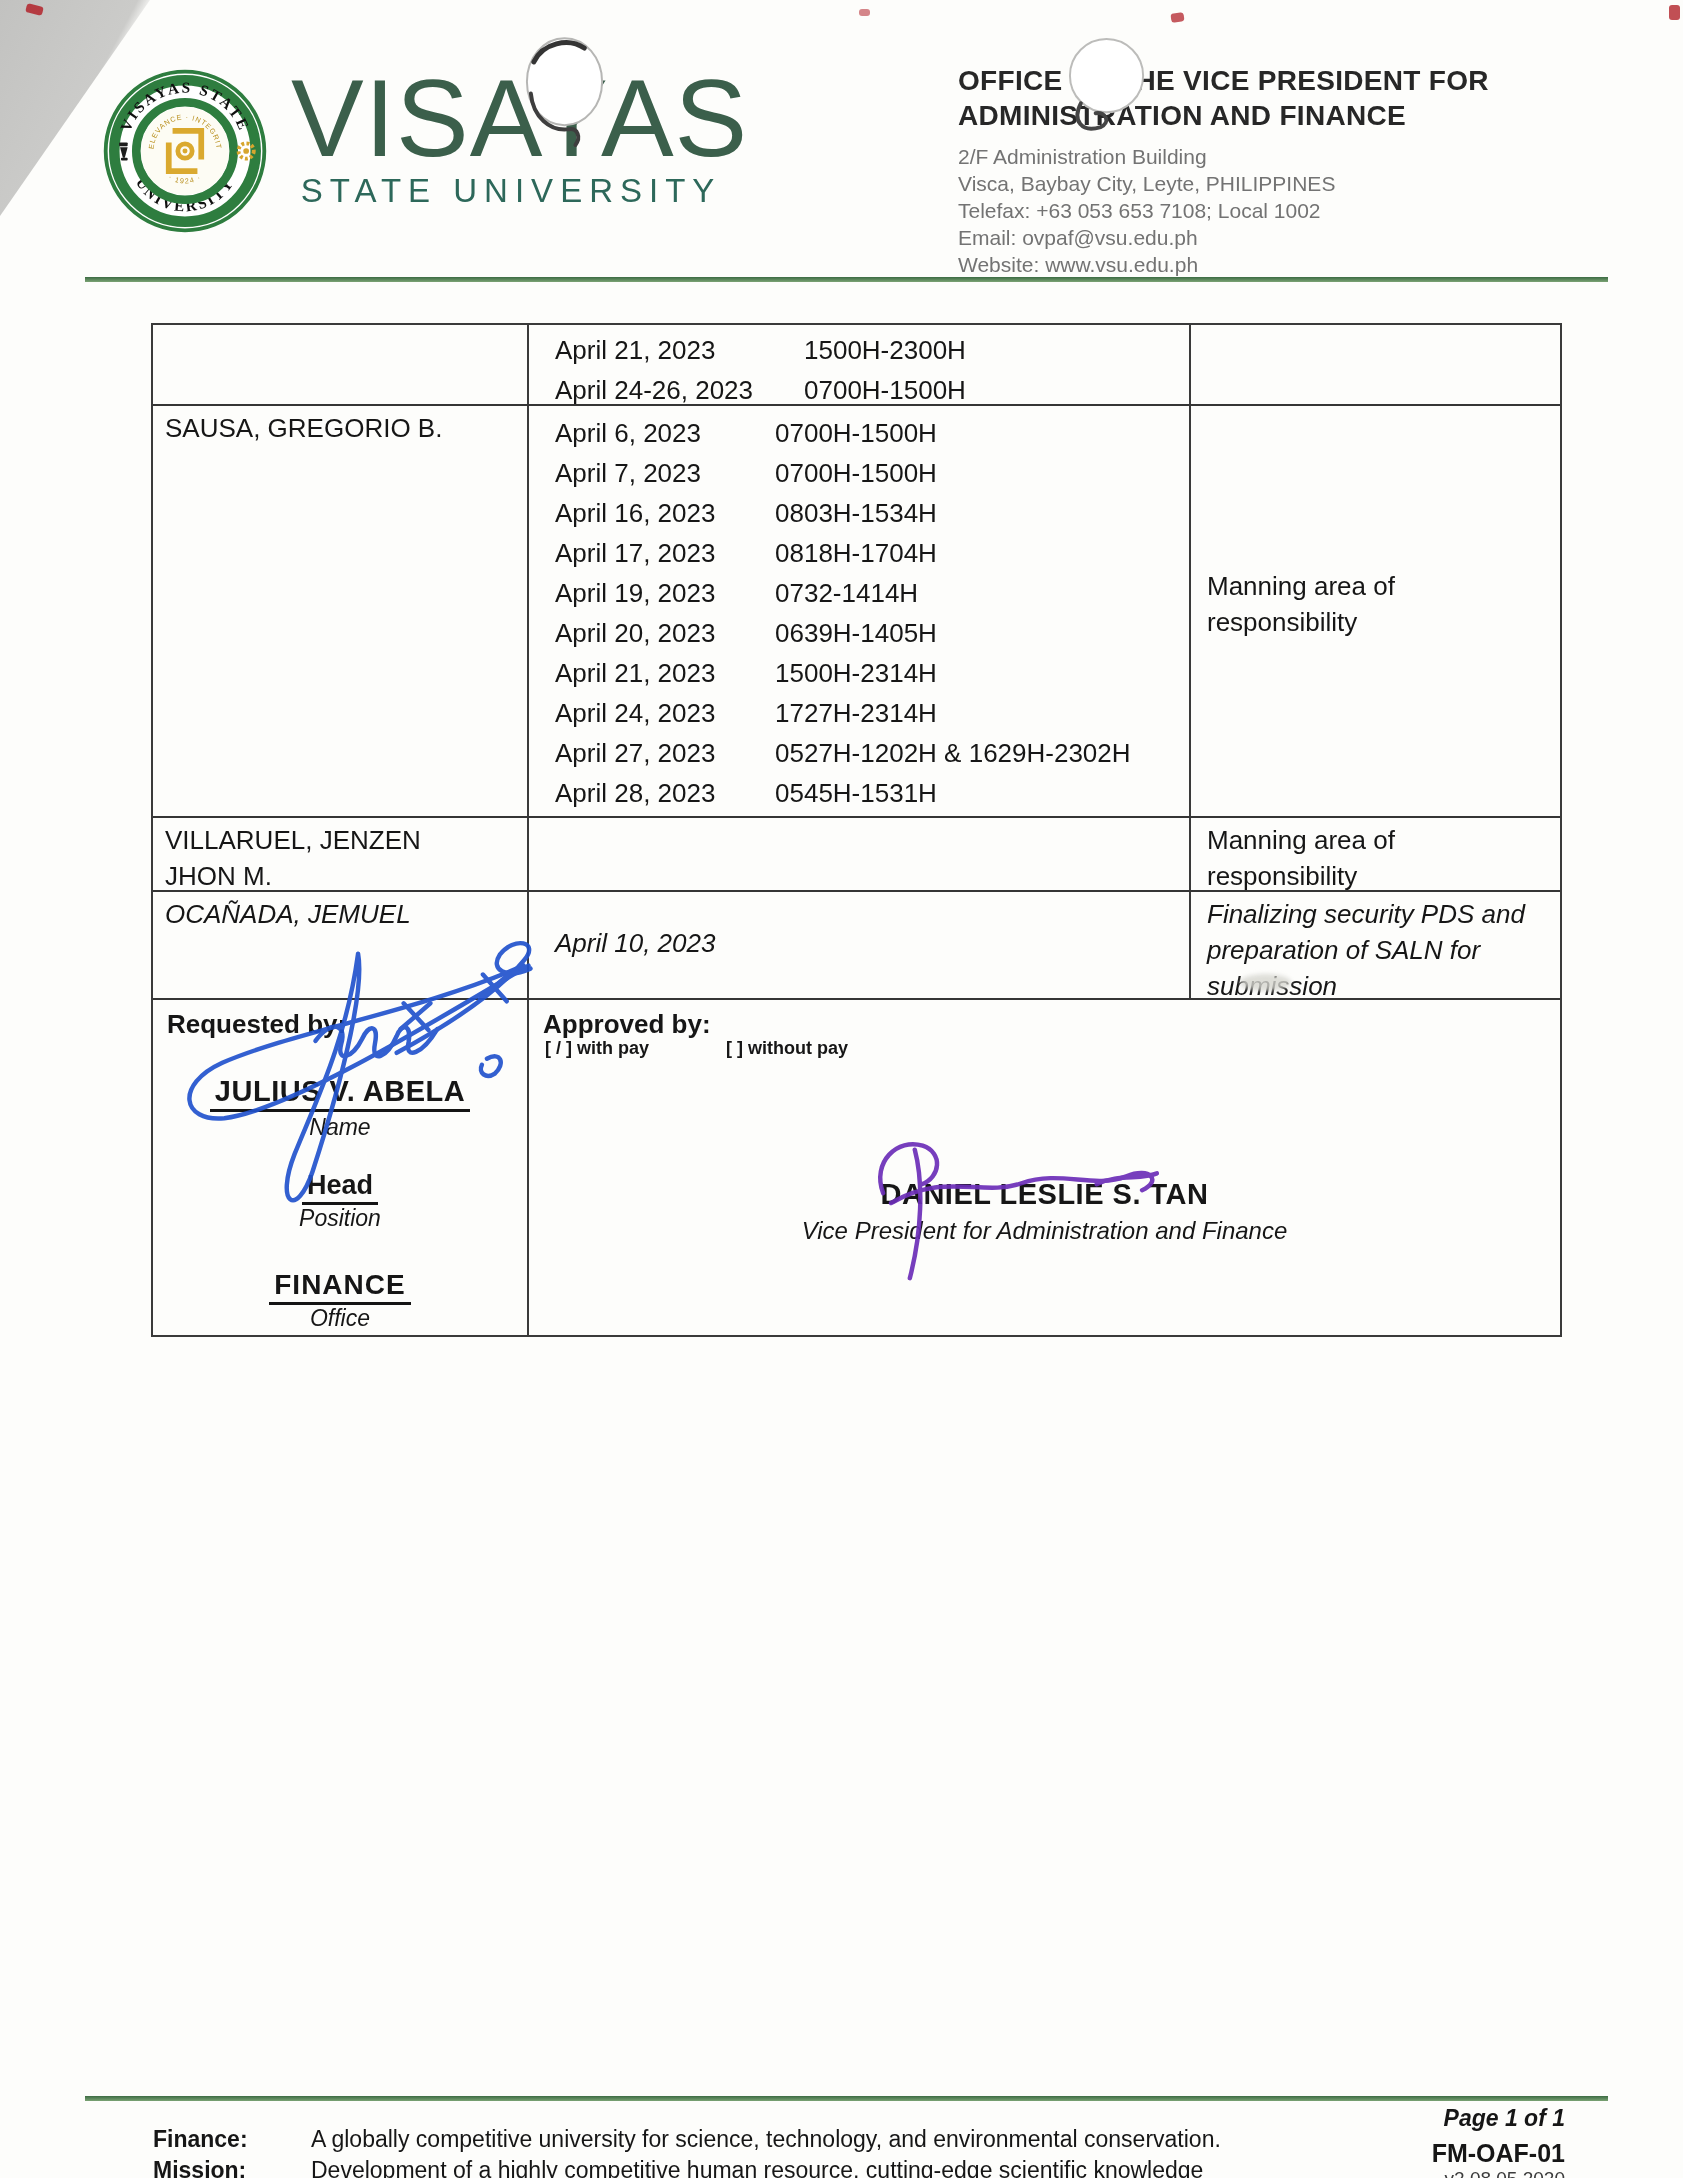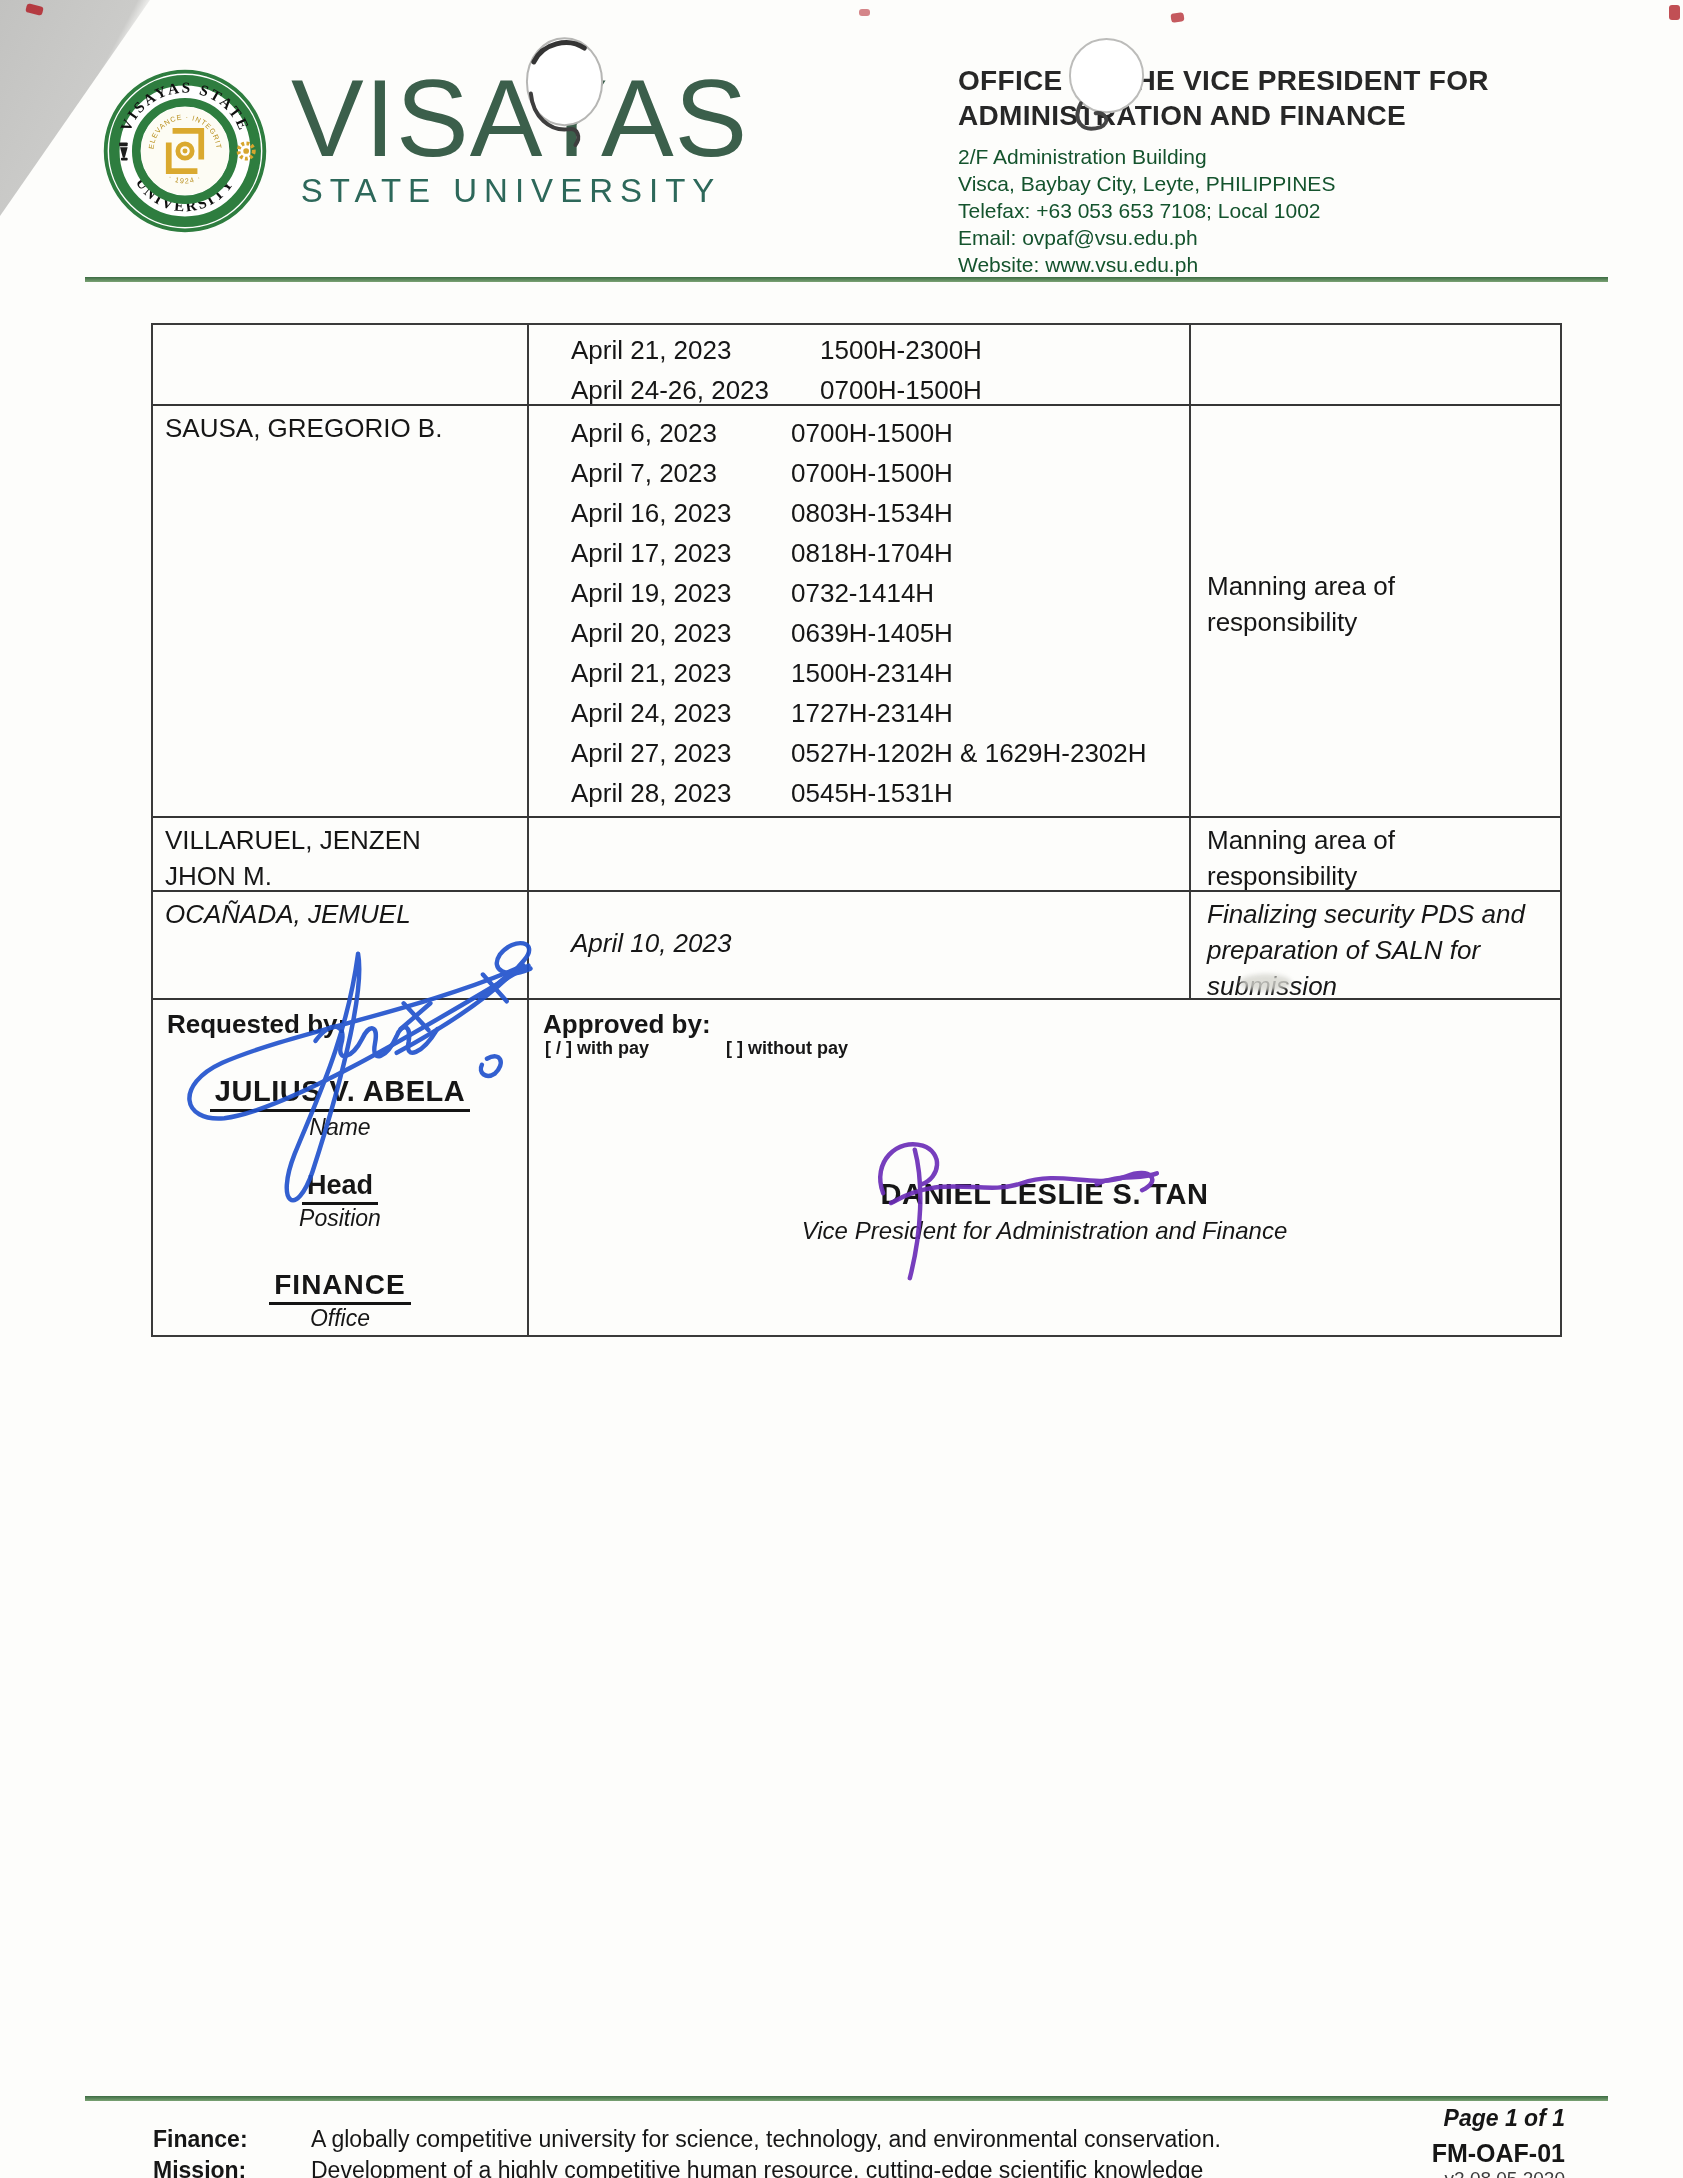--- a/index.html
+++ b/index.html
@@ -19,34 +19,34 @@
     background:rgba(214,214,208,.8);border-radius:50%;filter:blur(2px);}
   
   .seal{position:absolute;left:99px;top:65px;width:172px;height:172px;z-index:2;}
   .wordmark-main{position:absolute;left:291px;top:63px;z-index:1;font-size:109px;line-height:111px;
     font-weight:400;letter-spacing:1px;color:#3b5f4b;}
   .wordmark-sub{position:absolute;left:297px;top:172px;width:428px;text-align:center;z-index:1;
     font-size:33px;letter-spacing:7px;color:#2d685a;font-weight:400;}
   .office-block{position:absolute;left:958px;top:63px;z-index:1;}
   .office-title{font-size:28px;line-height:35px;font-weight:700;color:#272727;letter-spacing:0.3px;}
   .office-lines{margin-top:10px;}
-  .office-line{font-size:21px;line-height:27px;color:#14532d;}
+  .office-line{font-size:21px;line-height:27px;color:#737373;}
   .rule{position:absolute;left:85px;width:1523px;height:5px;z-index:1;
     background:linear-gradient(#3c6b43,#7ba374);}
   .rule-top{top:277px;}
   .rule-bottom{top:2096px;}
   
   .dtable{position:absolute;left:151px;top:323px;width:1411px;z-index:1;
     border:2px solid #3a3a3a;box-sizing:border-box;font-size:26px;}
   .trow{display:flex;box-sizing:border-box;border-bottom:2px solid #353535;}
   .trow:last-child{border-bottom:none;}
   .cell{box-sizing:border-box;}
   .cell.name{width:376px;border-right:2px solid #3a3a3a;padding:4px 12px 0 12px;
     line-height:36px;white-space:pre-line;}
-  .cell.sched{width:662px;border-right:2px solid #3a3a3a;padding:0 0 0 42px;}
+  .cell.sched{width:662px;border-right:2px solid #3a3a3a;padding:0 0 0 26px;}
   .cell.remarks{width:368px;padding:4px 30px 4px 16px;line-height:36px;}
   .r0{height:81px;}  .r1{height:412px;} .r2{height:74px;} .r3{height:108px;font-style:italic;}
   .r0 .cell.sched{padding-top:5px;}
   .r1 .cell.sched{padding-top:7px;}
   .r3 .cell.sched{padding-top:31px;}
   .r1 .cell.remarks{display:flex;align-items:center;padding-top:0;padding-bottom:14px;}
   .sched-line{display:flex;line-height:40px;}
   .sd{width:220px;flex:0 0 auto;}
   .st{flex:1;}
   .r0 .sd{width:249px;}

